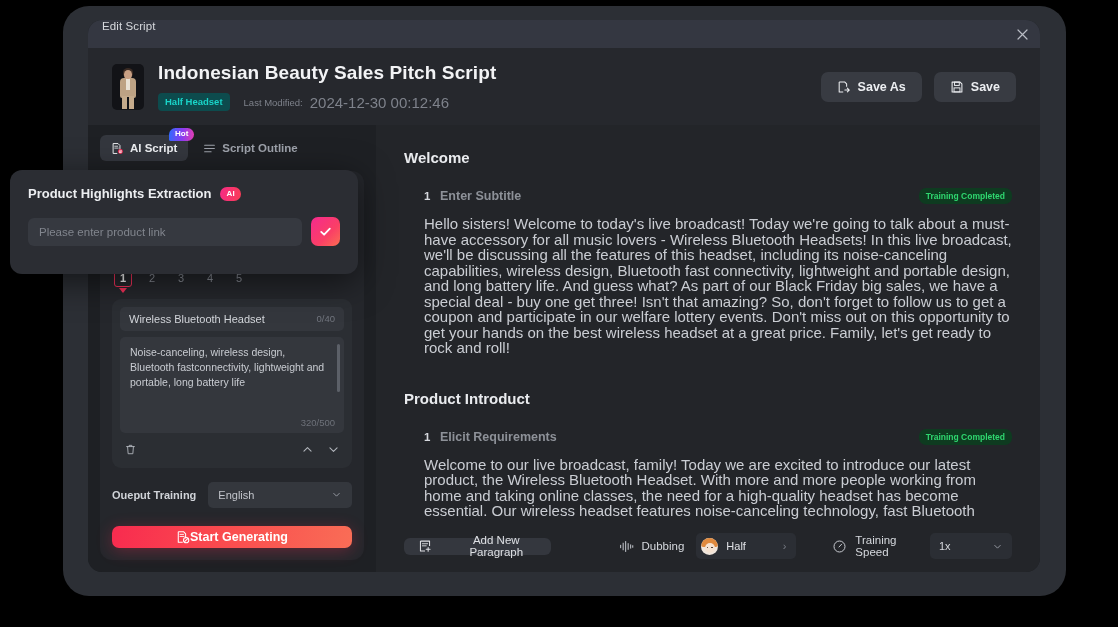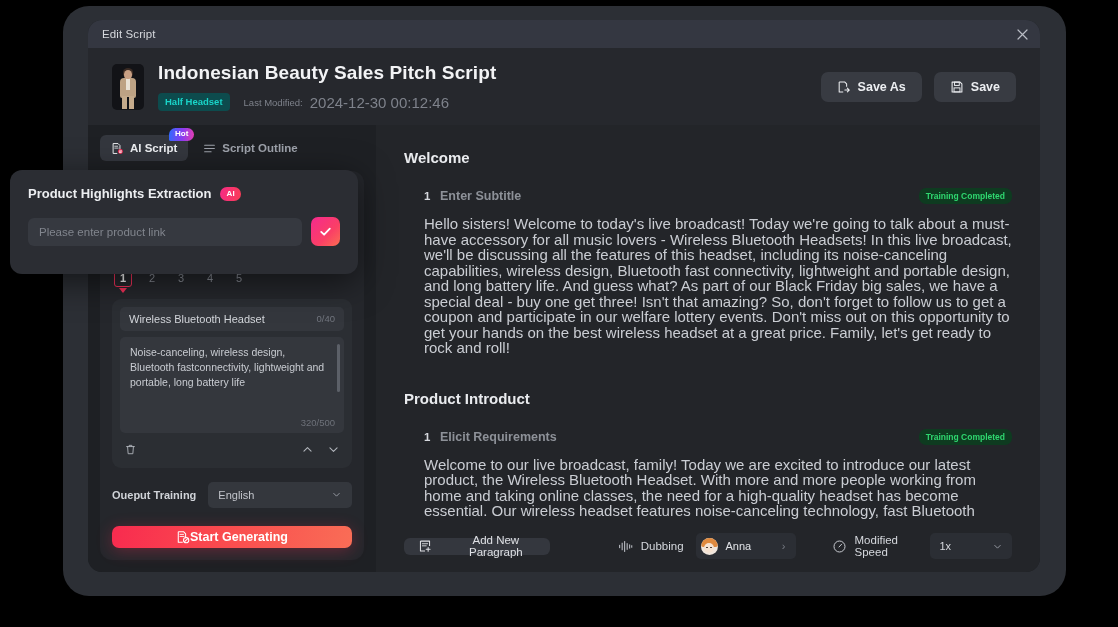--- a/index.html
+++ b/index.html
@@ -19,21 +19,21 @@
   }
 
   
   #modal {
     position: absolute; left: 88px; top: 20px;
     width: 952px; height: 552px;
     background: #1e2024; border-radius: 14px; overflow: hidden;
   }
   #titlebar {
     position: absolute; left: 0; top: 0; width: 100%; height: 28px;
-    background: #343741; display: flex; align-items: center;
+    background: #343741; display: flex; 
   }
   #titlebar .t-title {
     margin-left: 14px; font-size: 11.5px; color: #d6d8dd; letter-spacing: .1px;
   }
   #close-btn {
     position: absolute; right: 8px; top: 4px; width: 20px; height: 20px;
     display: flex; align-items: center; justify-content: center;
     color: #b9bcc4; font-size: 14px; line-height: 1; cursor: pointer;
     border-radius: 4px;
   }
@@ -496,33 +496,33 @@
               </svg>
           </span>
           <span class="bb-label">Dubbing</span>
           <div id="voice-chip">
             <div id="voice-avatar">
               <div class="vhair"></div>
                 <div class="vface"></div>
               <div class="veye1"></div>
                 <div class="veye2"></div>
             </div>
-            <span id="voice-name">Anna</span>
+            <span id="voice-name">Half</span>
             <span id="voice-chev">›</span>
           </div>
         </div>
 
         <div class="bb-group" id="speed-group">
           <span>
             <svg width="15" height="15" viewBox="0 0 18 18">
                 <circle cx="9" cy="9" r="6.6" stroke="#c7cad0" stroke-width="1.2" fill="none"></circle>
                 <path d="M11.6 6.2 8.4 9.6" stroke="#c7cad0" stroke-width="1.2" stroke-linecap="round"></path>
               </svg>
           </span>
-          <span class="bb-label">Modified Speed</span>
+          <span class="bb-label">Training Speed</span>
           <div id="speed-select">
             <span id="speed-value">1x</span>
             <span>
               <svg width="11" height="11" viewBox="0 0 16 16">
                   <path d="M4 6.4 8 10.4 12 6.4" stroke="#9ea2ab" stroke-width="1.3" fill="none" stroke-linecap="round" stroke-linejoin="round"></path>
                 </svg>
             </span>
           </div>
         </div>
       </div>

